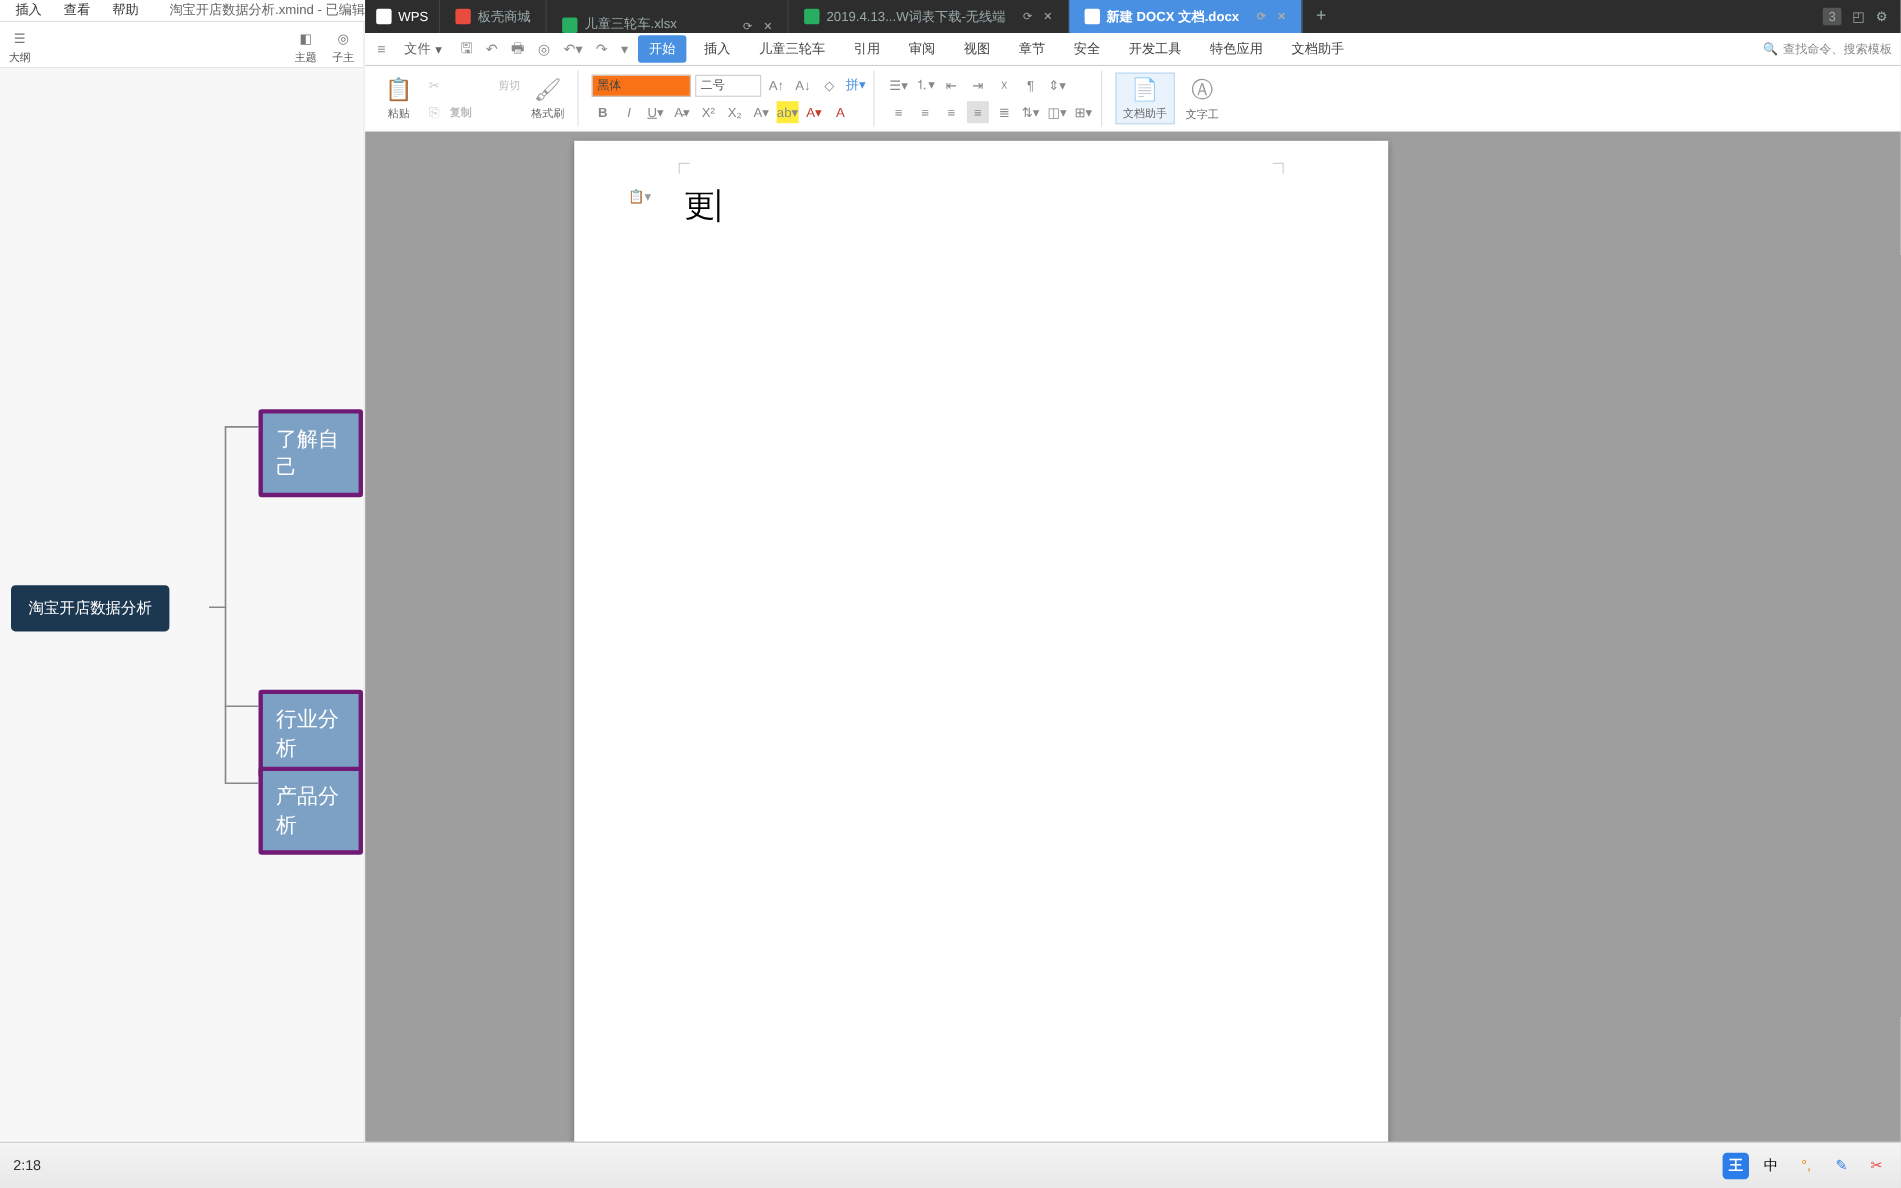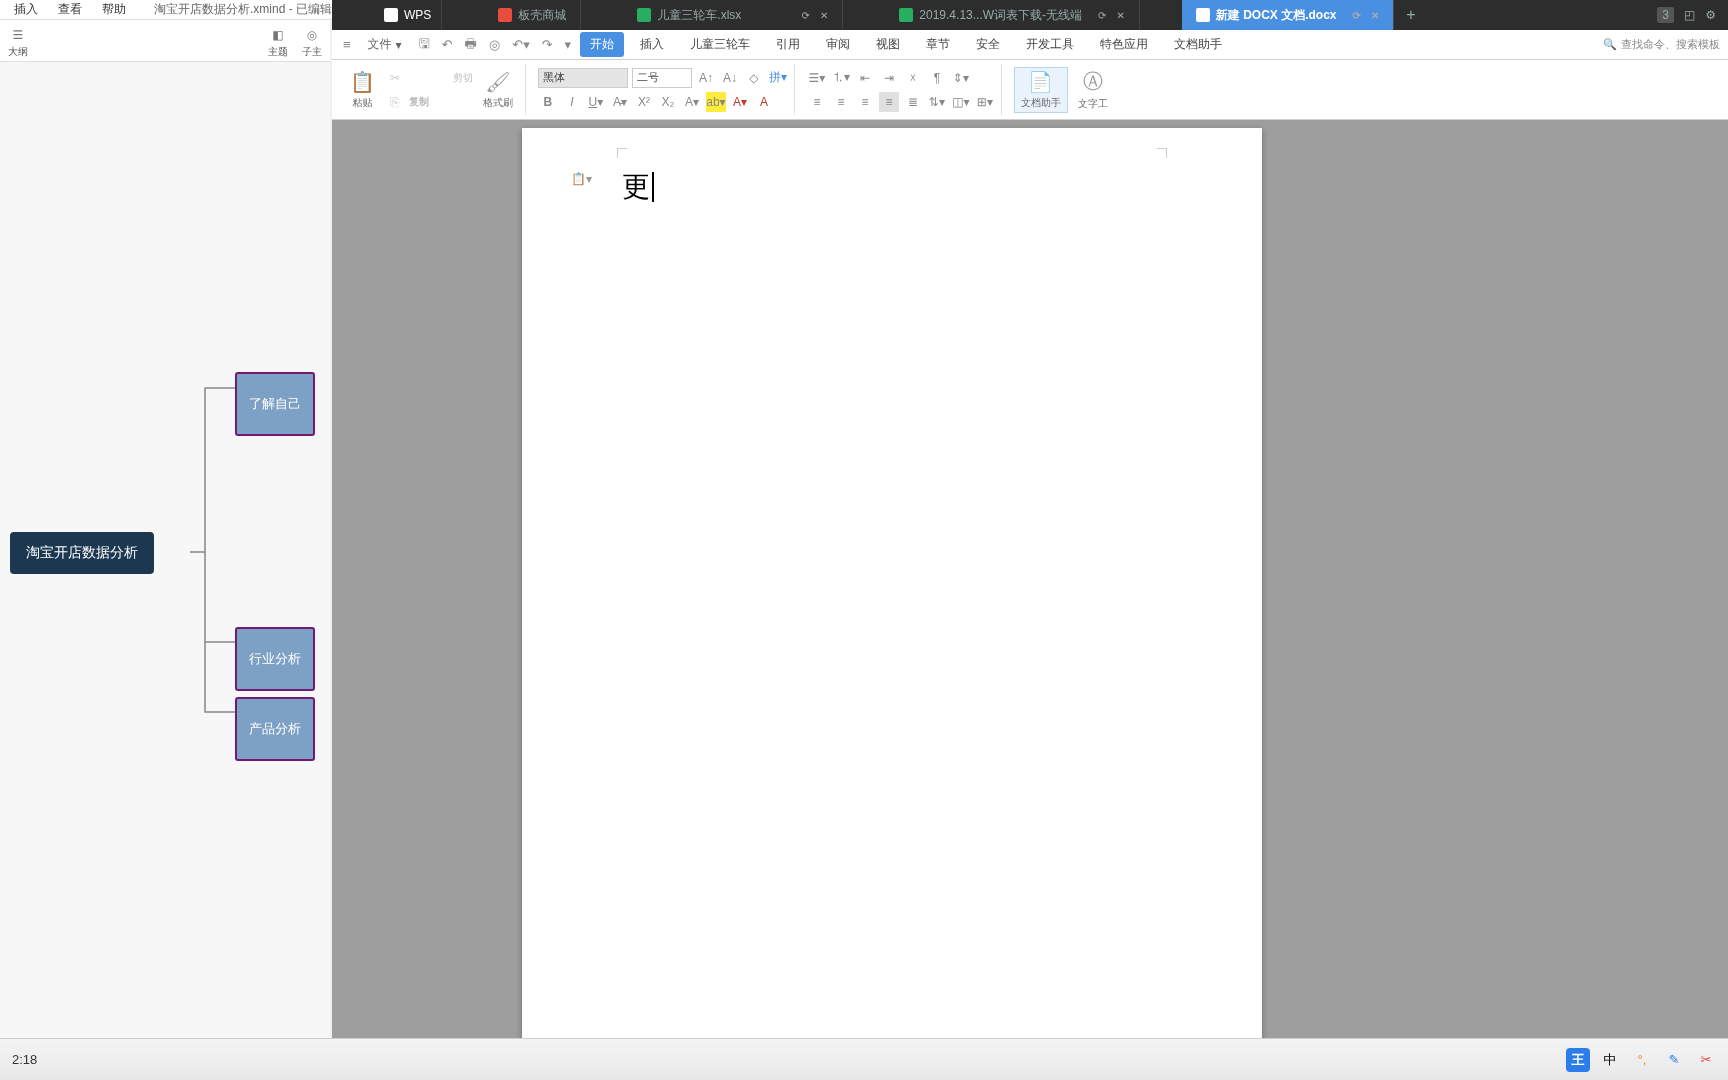--- a/index.html
+++ b/index.html
@@ -11,28 +11,28 @@
 .xmind-title { margin-left: 8px; color: #666; }
 
 
 .xmind-subbar { position: absolute; top: 20px; left: 0; width: 330px; height: 42px; background: #fff; border-bottom: 1px solid #e0e0e0; display: flex; align-items: flex-end; gap: 14px; padding: 0 8px 2px 8px; font-size: 10px; color: #555; }
 .xmind-subbar .subitem { display: flex; flex-direction: column; align-items: center; gap: 1px; }
 .xmind-subbar .subicon { width: 18px; height: 18px; display: flex; align-items: center; justify-content: center; color: #777; font-size: 12px; }
 
 
 .xmind-panel { position: absolute; top: 62px; left: 0; width: 330px; bottom: 42px; background: #f7f7f7; overflow: hidden; }
 .mindmap-root { position: absolute; left: 10px; top: 470px; background: #1c3750; color: #fff; border-radius: 4px; padding: 10px 14px; font-size: 14px; font-weight: 500; border: 2px solid #1c3750; }
-.mindmap-node { position: absolute; background: #7da1c4; color: #fff; border: 2px solid #701a75; border-radius: 3px; padding: 21px 12px; font-size: 13px; }
+.mindmap-node { position: absolute; background: #7da1c4; color: #fff; border: 4px solid #701a75; border-radius: 3px; padding: 10px 12px; font-size: 19px; }
 .mindmap-node.n1 { left: 235px; top: 310px; }
 .mindmap-node.n2 { left: 235px; top: 565px; }
 .mindmap-node.n3 { left: 235px; top: 635px; }
 
 
 .wps-tabbar { position: absolute; top: 0; left: 332px; right: 0; height: 30px; background: #2d2d2d; display: flex; align-items: stretch; }
-.wps-tab { display: flex; align-items: center; gap: 6px; padding: 0 14px; color: #9aa; font-size: 12px; border-right: 1px solid #444; cursor: pointer; position: relative; min-width: 0; margin-left: 42px; }
+.wps-tab { display: flex; align-items: center; gap: 6px; padding: 0 14px; color: #9aa; font-size: 12px; border-right: 1px solid #444; cursor: pointer; position: relative; min-width: 0; }
 .wps-tab.home { background: #2d2d2d; color: #fff; padding: 0 10px; }
 .wps-tab.active { background: #4a90e2; color: #fff; font-weight: bold; }
 .wps-tab .tabicon { width: 14px; height: 14px; border-radius: 2px; flex-shrink: 0; }
 .wps-tab .close { margin-left: 4px; color: #aaa; font-size: 10px; }
 .wps-tab .refresh { margin-left: 4px; color: #aaa; font-size: 10px; }
 .wps-tabbar .newtab { display: flex; align-items: center; padding: 0 12px; color: #9aa; cursor: pointer; font-size: 16px; }
 .wps-tabbar .right-icons { margin-left: auto; display: flex; align-items: center; gap: 10px; padding: 0 12px; color: #9aa; }
 .wps-tabbar .right-icons span { font-size: 12px; }
 
 
@@ -46,21 +46,21 @@
 
 .wps-ribbon { position: absolute; top: 60px; left: 332px; right: 0; height: 60px; background: #fff; border-bottom: 1px solid #d0d0d0; display: flex; align-items: stretch; padding: 4px 6px; gap: 6px; }
 .ribbon-group { display: flex; flex-direction: row; align-items: center; gap: 4px; padding: 0 6px; border-right: 1px solid #e0e0e0; }
 .ribbon-group.noborder { border-right: none; }
 .rbtn-large { display: flex; flex-direction: column; align-items: center; justify-content: center; gap: 2px; padding: 2px 6px; font-size: 10px; color: #666; cursor: pointer; }
 .rbtn-large .ricon { font-size: 20px; color: #999; }
 .rbtn-small { width: 20px; height: 20px; display: flex; align-items: center; justify-content: center; color: #888; cursor: pointer; font-size: 12px; }
 .rbtn-small.disabled { color: #ccc; }
 .ribbon-2col { display: flex; flex-direction: column; gap: 4px; }
 .ribbon-row { display: flex; gap: 4px; align-items: center; }
-.font-select { width: 90px; height: 20px; border: 1px solid #ccc; font-size: 11px; padding: 0 4px; background: #e5e5e5; color: #444; }
+.font-select { width: 90px; height: 20px; border: 1px solid #ccc; font-size: 11px; padding: 0 4px; background: #f97316; color: #444; }
 .size-select { width: 60px; height: 20px; border: 1px solid #ccc; font-size: 11px; padding: 0 4px; background: #fff; color: #444; }
 .style-box { width: 56px; height: 46px; border: 1px solid #ddd; display: flex; flex-direction: column; align-items: center; justify-content: center; font-size: 9px; gap: 1px; cursor: pointer; }
 .style-box .preview { font-size: 12px; }
 .style-box.h1 .preview { font-weight: bold; font-size: 14px; }
 .style-box.h2 .preview { font-weight: bold; font-size: 13px; }
 
 
 .doc-canvas { position: absolute; top: 120px; left: 332px; right: 0; bottom: 42px; background: #9e9e9e; overflow: hidden; }
 .doc-page { position: absolute; left: 190px; top: 8px; width: 740px; height: 960px; background: #fff; box-shadow: 0 2px 6px rgba(0,0,0,0.3); }
 .doc-margin-guides div { position: absolute; border: 1px solid #ccc; }
@@ -120,21 +120,21 @@
 
 <div class="wps-tabbar">
   <div class="wps-tab home">
     <span class="tabicon" style="background:#fff;"></span>
     <span>WPS</span>
   </div>
   <div class="wps-tab">
     <span class="tabicon" style="background:#e74c3c;"></span>
     <span>板壳商城</span>
   </div>
-  <div class="wps-tab" style="min-width:220px;">
+  <div class="wps-tab" style="min-width:220px;align-items:flex-end;">
     <span class="tabicon" style="background:#27ae60;"></span>
     <span>儿童三轮车.xlsx</span>
     <span style="flex:1"></span>
     <span class="refresh">⟳</span>
     <span class="close">✕</span>
   </div>
   <div class="wps-tab" style="min-width:230px;">
     <span class="tabicon" style="background:#27ae60;"></span>
     <span>2019.4.13...W词表下载-无线端</span>
     <span style="flex:1"></span>

